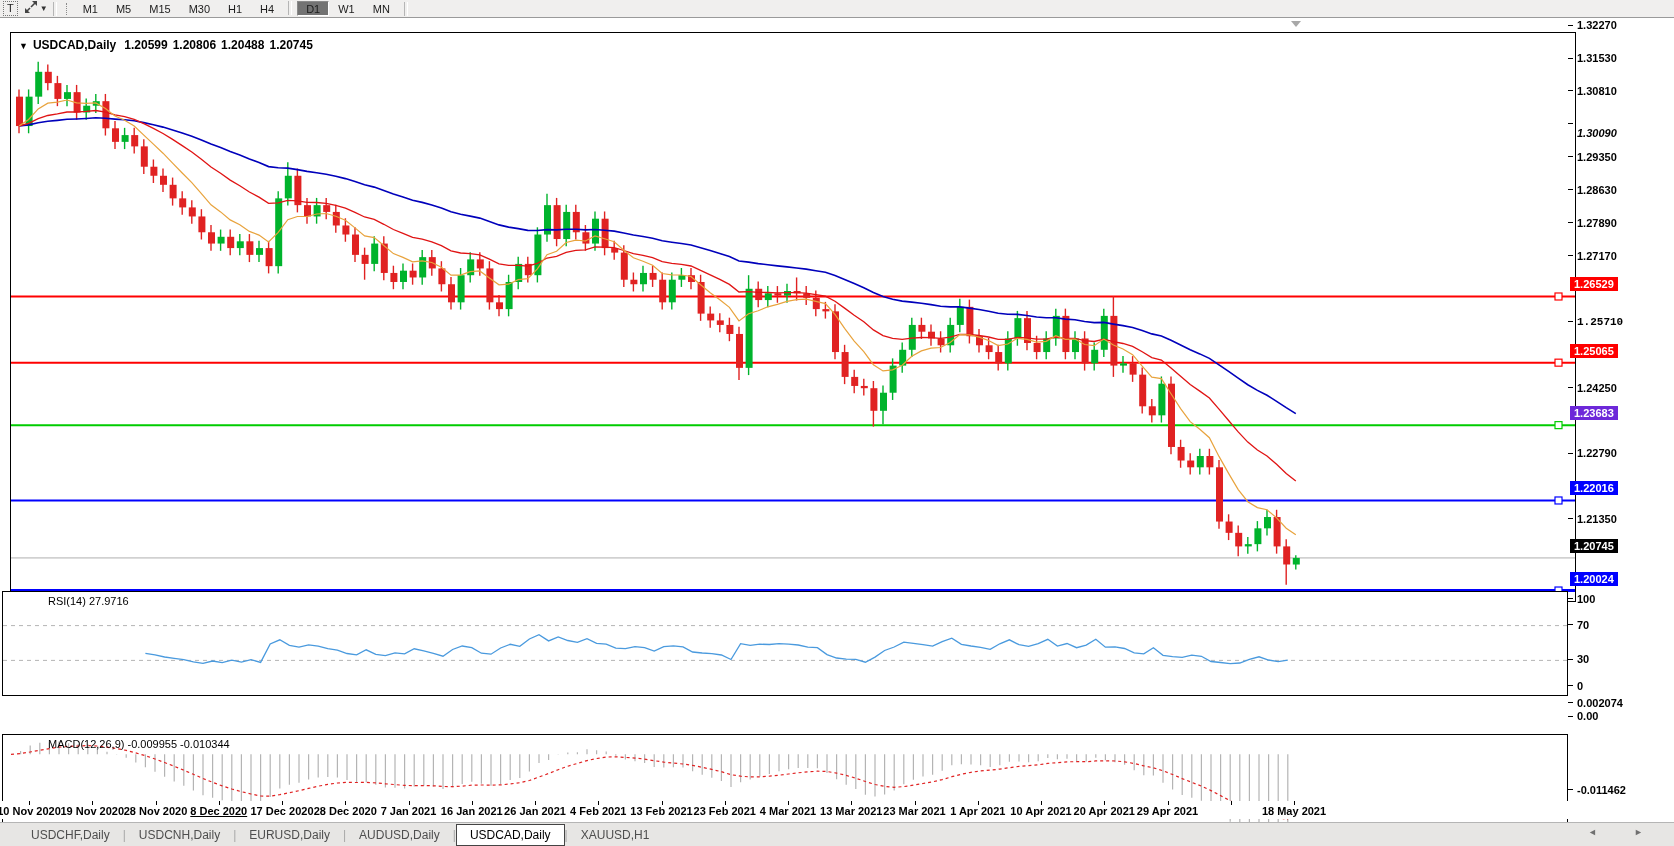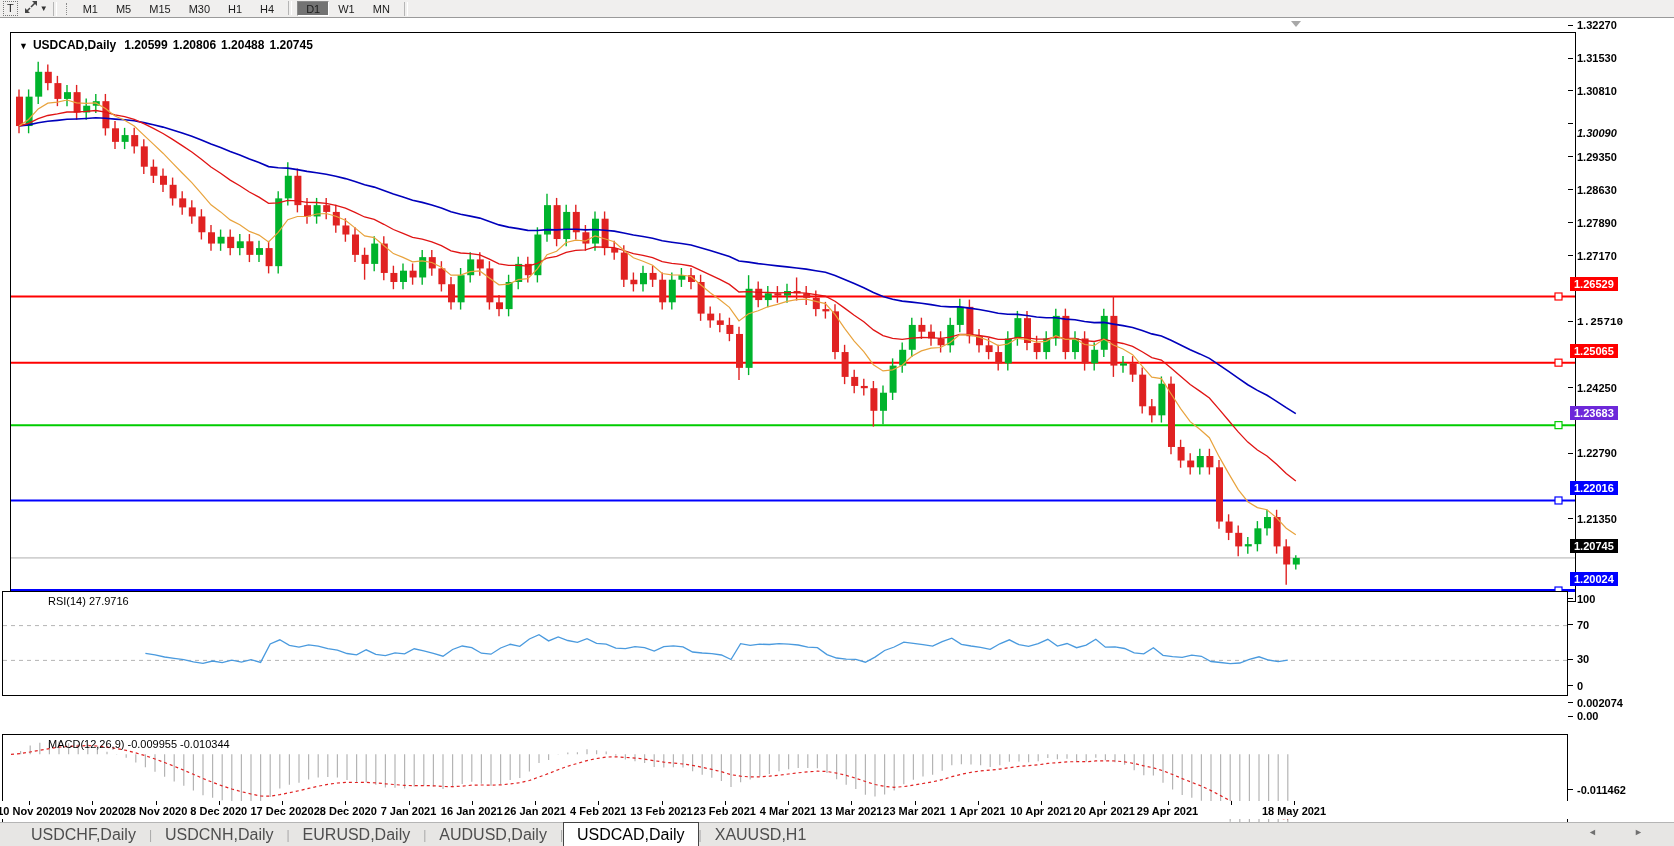--- a/index.html
+++ b/index.html
@@ -37,21 +37,21 @@
   .chip{position:absolute;left:2px;padding:0 4px;font-size:11px;font-weight:bold;color:#fff;
         line-height:14px;transform:translateY(-50%);white-space:nowrap;}
   
   #dates{position:absolute;left:2px;top:801px;width:1566px;height:18px;background:#fff;text-align:center;}
   .dtick{position:absolute;top:0;width:1px;height:4px;background:#000;}
   .dlabel{position:absolute;top:4px;font-size:11px;font-weight:bold;color:#000;
           transform:translateX(-50%);white-space:nowrap;}
   
   #tabbar{position:absolute;left:0;top:822px;width:1674px;height:24px;background:#e7e6e4;
           border-top:1px solid #b5b5b5;display:flex;align-items:center;padding-left:18px;box-sizing:border-box;}
-  .tab{padding:3px 13px;font-size:16px;color:#4e4e4e;cursor:pointer;white-space:nowrap;}
+  .tab{padding:3px 13px;font-size:12px;color:#4e4e4e;cursor:pointer;white-space:nowrap;}
   .tab.active{background:#ffffff;border:1px solid #444;color:#000;}
   .tabsep{color:#a8a8a8;font-size:12px;}
   .navarr{position:absolute;top:827px;font-size:9px;color:#707070;cursor:pointer;}
 </style>
 </head>
 <body>
 
 <div class="toolbar">
   <button class="tbtn">T</button>
   <span class="icoBtn">
@@ -571,21 +571,21 @@
   </div>
 
 <div id="dates">
     <div class="dtick" style="left: 27px;"></div>
     <div class="dlabel" style="left: 27px;">10 Nov 2020</div>
     <div class="dtick" style="left: 90.25px;"></div>
     <div class="dlabel" style="left: 90.25px;">19 Nov 2020</div>
     <div class="dtick" style="left: 153.5px;"></div>
     <div class="dlabel" style="left: 153.5px;">28 Nov 2020</div>
     <div class="dtick" style="left: 216.75px;"></div>
-    <div class="dlabel" style="left: 216.75px;">8 Dec 2020</div>
+    <div class="dlabel" style="left: 216.75px; text-decoration: underline;">8 Dec 2020</div>
     <div class="dtick" style="left: 280px;"></div>
     <div class="dlabel" style="left: 280px;">17 Dec 2020</div>
     <div class="dtick" style="left: 343.25px;"></div>
     <div class="dlabel" style="left: 343.25px;">28 Dec 2020</div>
     <div class="dtick" style="left: 406.5px;"></div>
     <div class="dlabel" style="left: 406.5px;">7 Jan 2021</div>
     <div class="dtick" style="left: 469.75px;"></div>
     <div class="dlabel" style="left: 469.75px;">16 Jan 2021</div>
     <div class="dtick" style="left: 533px;"></div>
     <div class="dlabel" style="left: 533px;">26 Jan 2021</div>

